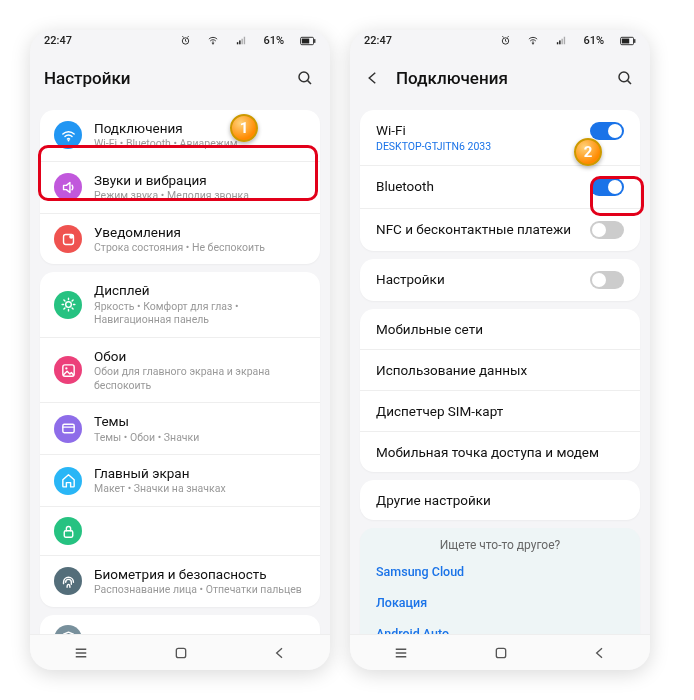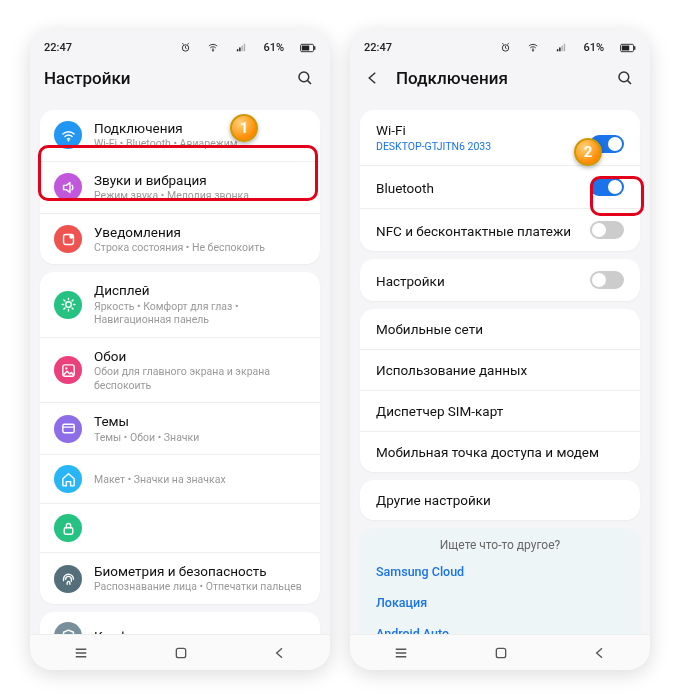--- a/index.html
+++ b/index.html
@@ -16,21 +16,21 @@
     background: #f5f5f7;
     border-radius: 22px;
     box-shadow: 0 4px 20px rgba(0,0,0,0.15);
     overflow: hidden;
     position: relative;
     display: flex; flex-direction: column;
   }
   
   .statusbar {
     height: 24px; padding: 4px 14px 0;
-    display: flex; justify-content: space-between; align-items: flex-end;
+    display: flex; justify-content: space-between; align-items: flex-start;
     font-size: 11px; font-weight: 500; color: #222;
     background: transparent;
   }
   .statusbar .right { display:flex; gap:16px; align-items:center; }
   .ic { display:inline-flex; }
   
   .header {
     height: 48px; padding: 0 14px;
     display:flex; align-items:center; gap:10px;
   }
@@ -65,21 +65,21 @@
   .badge {
     position:absolute; width:28px; height:28px; border-radius:50%;
     background: radial-gradient(circle at 35% 30%, #ffd27a, #ff8a00 70%);
     border:2px solid #c90; color:#fff; font-weight:700;
     display:flex; align-items:center; justify-content:center;
     font-size:15px; box-shadow:0 2px 4px rgba(0,0,0,.3);
     pointer-events:none;
   }
   
   .srow {
-    display:flex; align-items:flex-end; padding:12px 16px;
+    display:flex; align-items:flex-start; padding:12px 16px;
     font-size:13.5px;
   }
   .srow + .srow { border-top:1px solid #eee; }
   .srow .lbl { flex:1; }
   .srow .subl { font-size:10.5px; color:#1a73e8; margin-top:2px; }
   .toggle {
     width:34px; height:18px; border-radius:10px; position:relative;
     background:#ccc;
   }
   .toggle.on { background:#1a73e8; }
@@ -220,20 +220,21 @@
         <div class="sub">Темы • Обои • Значки</div>
       </span>
         </div>
         <div class="row">
       <span class="picon" style="background:#29b6f6">
             <svg width="17" height="17" viewBox="0 0 24 24">
               <path fill="none" stroke="#fff" stroke-width="2" stroke-linecap="round" stroke-linejoin="round" d="M4 11l8-7 8 7v9a1 1 0 01-1 1h-4v-6h-6v6H5a1 1 0 01-1-1z"></path>
             </svg>
           </span>
       <span class="ptxt">
+        <div class="main">Главный экран</div>
         <div class="sub">Макет • Значки на значках</div>
       </span>
         </div>
         <div class="row">
       <span class="picon" style="background:#26c281">
             <svg width="17" height="17" viewBox="0 0 24 24">
               <rect x="6" y="11" width="12" height="9" rx="2" fill="none" stroke="#fff" stroke-width="2" stroke-linecap="round" stroke-linejoin="round"></rect>
               <path fill="none" stroke="#fff" stroke-width="2" stroke-linecap="round" stroke-linejoin="round" d="M9 11V8a3 3 0 016 0v3"></path>
             </svg>
           </span>

